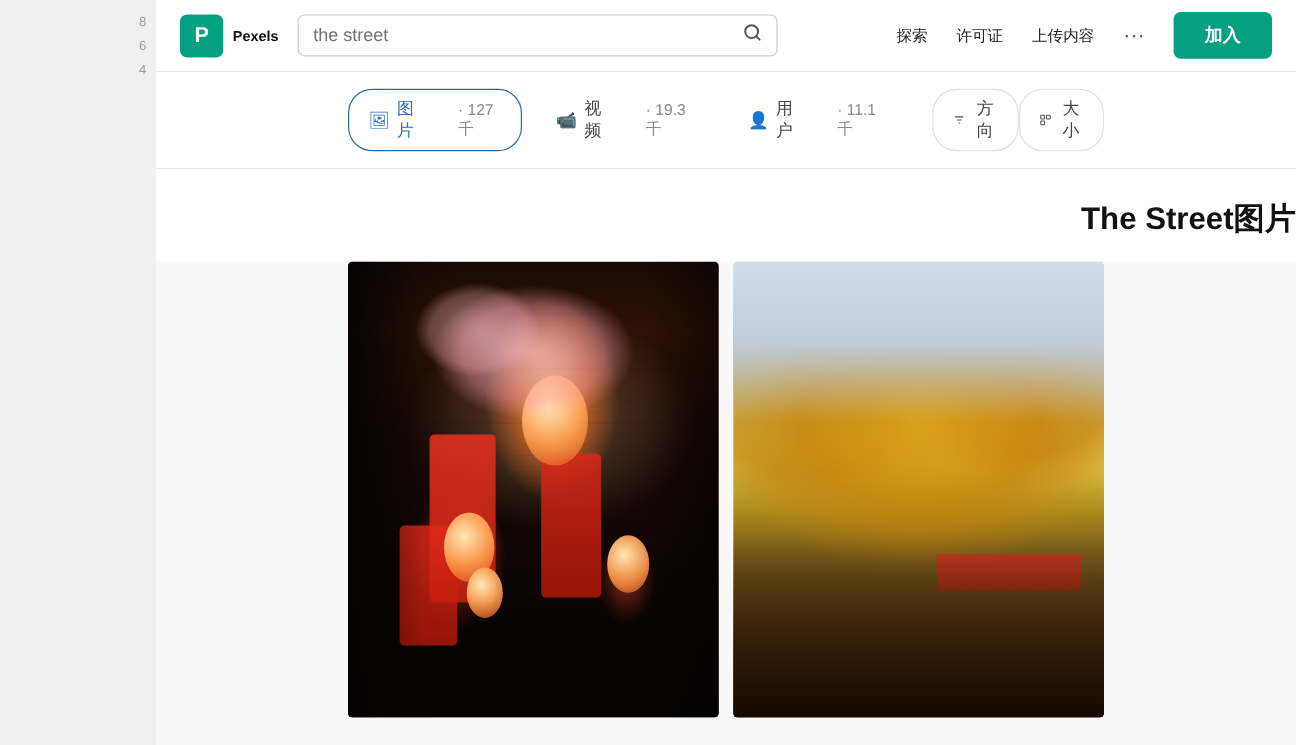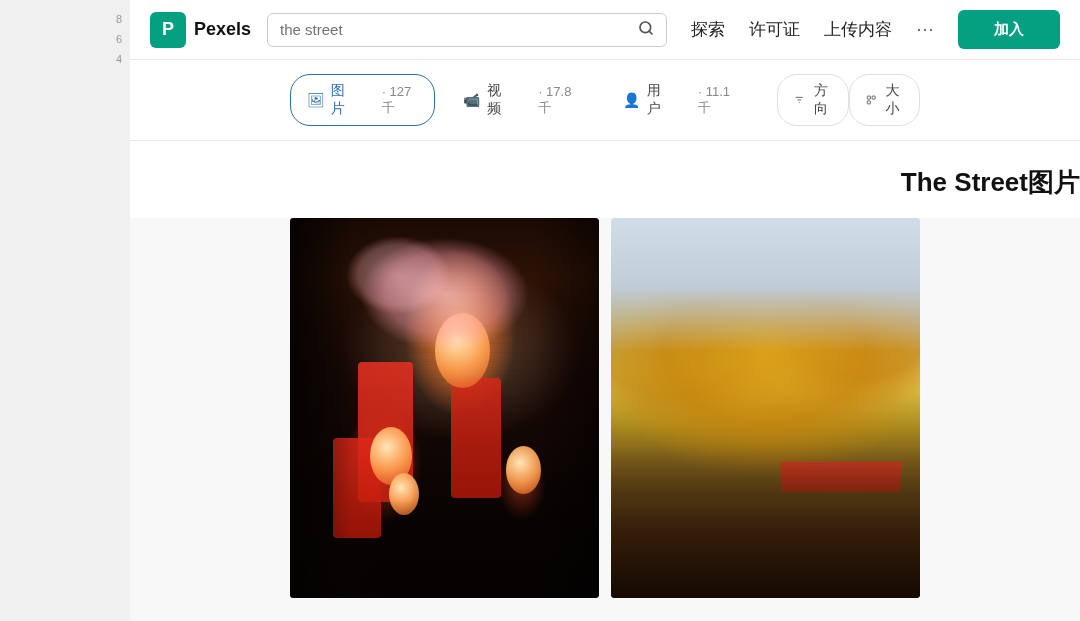--- a/index.html
+++ b/index.html
@@ -29,21 +29,21 @@
       background: #05a081;
       border-radius: 6px;
       display: flex;
       align-items: center;
       justify-content: center;
       color: #fff;
       font-weight: 900;
       font-size: 18px;
     }
     .logo-text {
-      font-size: 18px;
+      font-size: 12px;
       font-weight: 700;
       color: #111;
     }
     .search-bar {
       display: flex;
       align-items: center;
       border: 1.5px solid #ccc;
       border-radius: 6px;
       padding: 6px 12px;
       flex: 1;
@@ -65,37 +65,37 @@
       font-size: 16px;
       padding: 0;
     }
     .nav-links {
       display: flex;
       align-items: center;
       gap: 24px;
       margin-left: auto;
     }
     .nav-link {
-      font-size: 17px;
+      font-size: 13px;
       color: #222;
       text-decoration: none;
       cursor: pointer;
       text-align: right;
     }
     .nav-more {
       font-size: 18px;
       color: #555;
       cursor: pointer;
     }
     .join-btn {
       background: #05a081;
       color: #fff;
       border: none;
       border-radius: 6px;
-      padding: 10px 36px;
+      padding: 10px 26px;
       font-size: 15px;
       font-weight: 600;
       cursor: pointer;
       white-space: nowrap;
     }
 
     
     .filter-bar {
       display: flex;
       align-items: center;
@@ -376,21 +376,21 @@
 
     <div class="filter-bar">
       <div class="filter-tab active">
         <span class="tab-icon">🖼</span>
         <span>图片</span>
         <span class="count">· 127 千</span>
       </div>
       <div class="filter-tab">
         <span class="tab-icon">📹</span>
         <span>视频</span>
-        <span class="count">· 17.8 千</span>
+        <span class="count">· 19.3 千</span>
       </div>
       <div class="filter-tab">
         <span class="tab-icon">👤</span>
         <span>用户</span>
         <span class="count">· 11.1 千</span>
       </div>
 
       <div class="filter-right">
         <button class="filter-btn">
           <svg width="14" height="14" viewBox="0 0 24 24" fill="none" stroke="#555" stroke-width="2">

